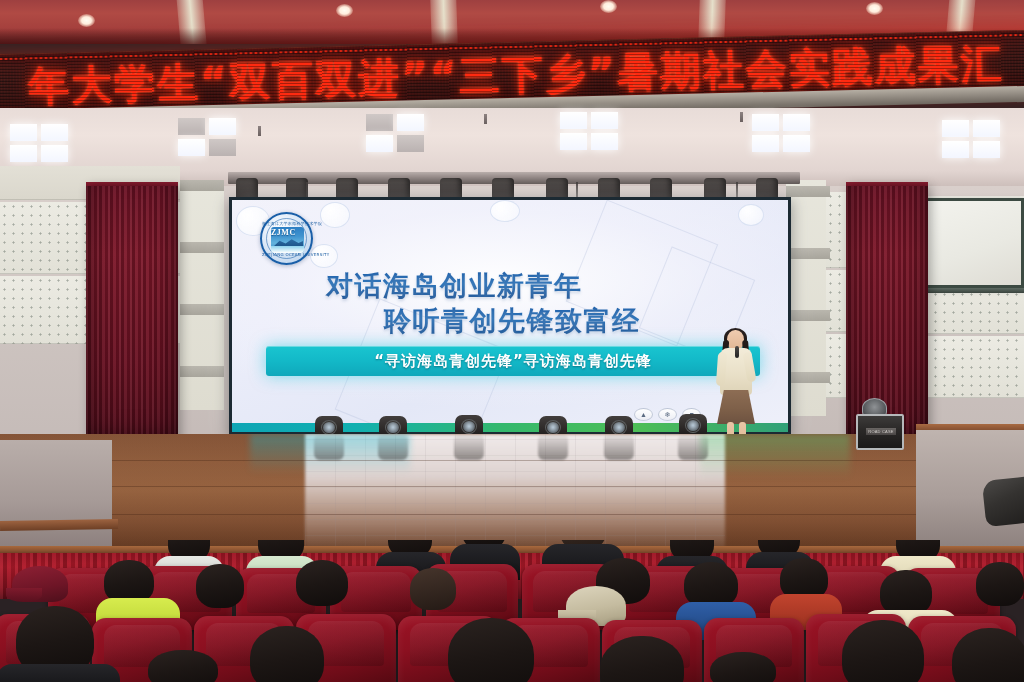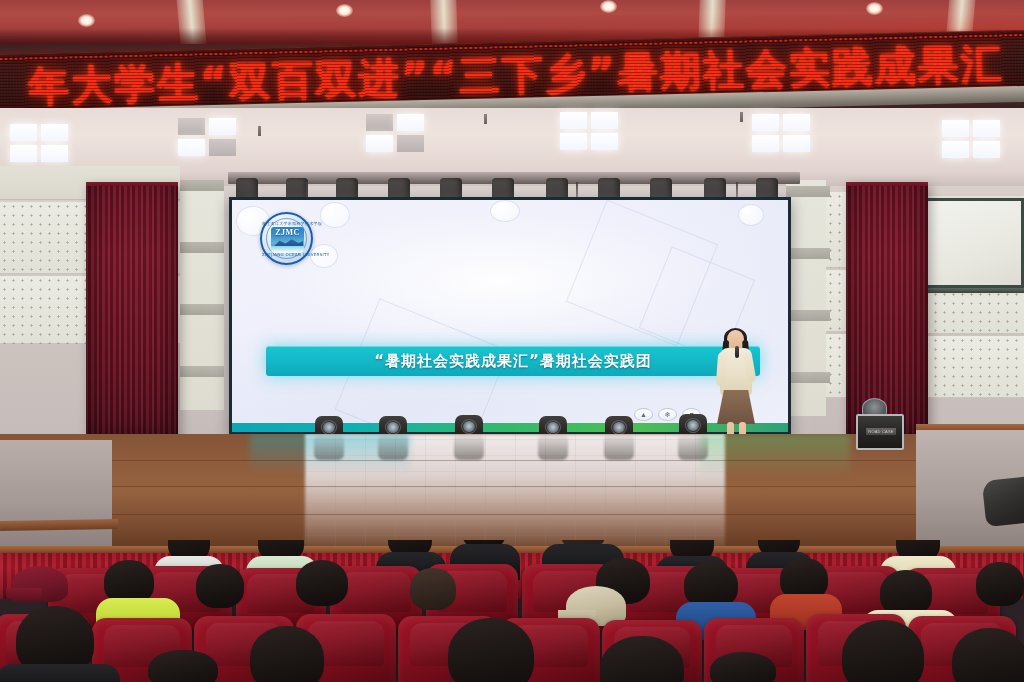--- a/index.html
+++ b/index.html
@@ -214,21 +214,21 @@
   .logo-inner:before {
     content:""; position:absolute; left:2px; top:11px; width:30px; height:9px;
     background:linear-gradient(180deg,#2e6fa8,#1d5489);
     clip-path:polygon(0 100%,22% 30%,42% 62%,62% 14%,85% 55%,100% 34%,100% 100%);
   }
   .logo-inner:after {
     content:""; position:absolute; left:0; bottom:0; width:33px; height:7px;
     background:linear-gradient(180deg,#8fd3ee,#ffffff);
   }
   .logo-zjmc {
-    position:absolute; left:9px; top:13px; width:33px; height:11px;
+    position:absolute; left:9px; top:13px; width:21px; height:11px;
     font-size:8px; font-weight:700; color:#ffffff; letter-spacing:.5px;
     text-align:center; line-height:11px;
     text-shadow:0 1px 1px rgba(0,50,100,.6);
     font-family:"Liberation Serif","DejaVu Serif",serif;
   }
   .logo-arc-top, .logo-arc-bot {
     position:absolute; left:0; width:53px; text-align:center;
     font-size:4px; color:#1d5fa3; letter-spacing:.3px; white-space:nowrap;
     font-family:"DejaVu Sans",sans-serif;
   }
@@ -645,23 +645,27 @@
       <div class="screen-bubble" style="left:506px; top:4px;  width:26px; height:22px;"></div>
 
       <div class="logo">
         <div class="logo-ring"></div>
         <div class="logo-arc-top">浙江海洋大学东海科学技术学院</div>
         <div class="logo-inner"></div>
         <div class="logo-zjmc">ZJMC</div>
         <div class="logo-arc-bot">ZHEJIANG OCEAN UNIVERSITY</div>
       </div>
 
+      <div class="title-block">
+        <div class="title-line l1">对话海岛创业新青年</div>
+        <div class="title-line l2">聆听青创先锋致富经</div>
+      </div>
 
       <div class="subtitle-bar">
-        <span class="subtitle-text">“暑期社会实践成果汇”暑期社会实践团</span>
+        <span class="subtitle-text">“寻访海岛青创先锋”寻访海岛青创先锋</span>
       </div>
 
 
       <div class="screen-icons">
         <span class="screen-icon">▲</span>
         <span class="screen-icon">❄</span>
         <span class="screen-icon">■</span>
       </div>
 
       <div class="screen-bottom-strip"></div>

